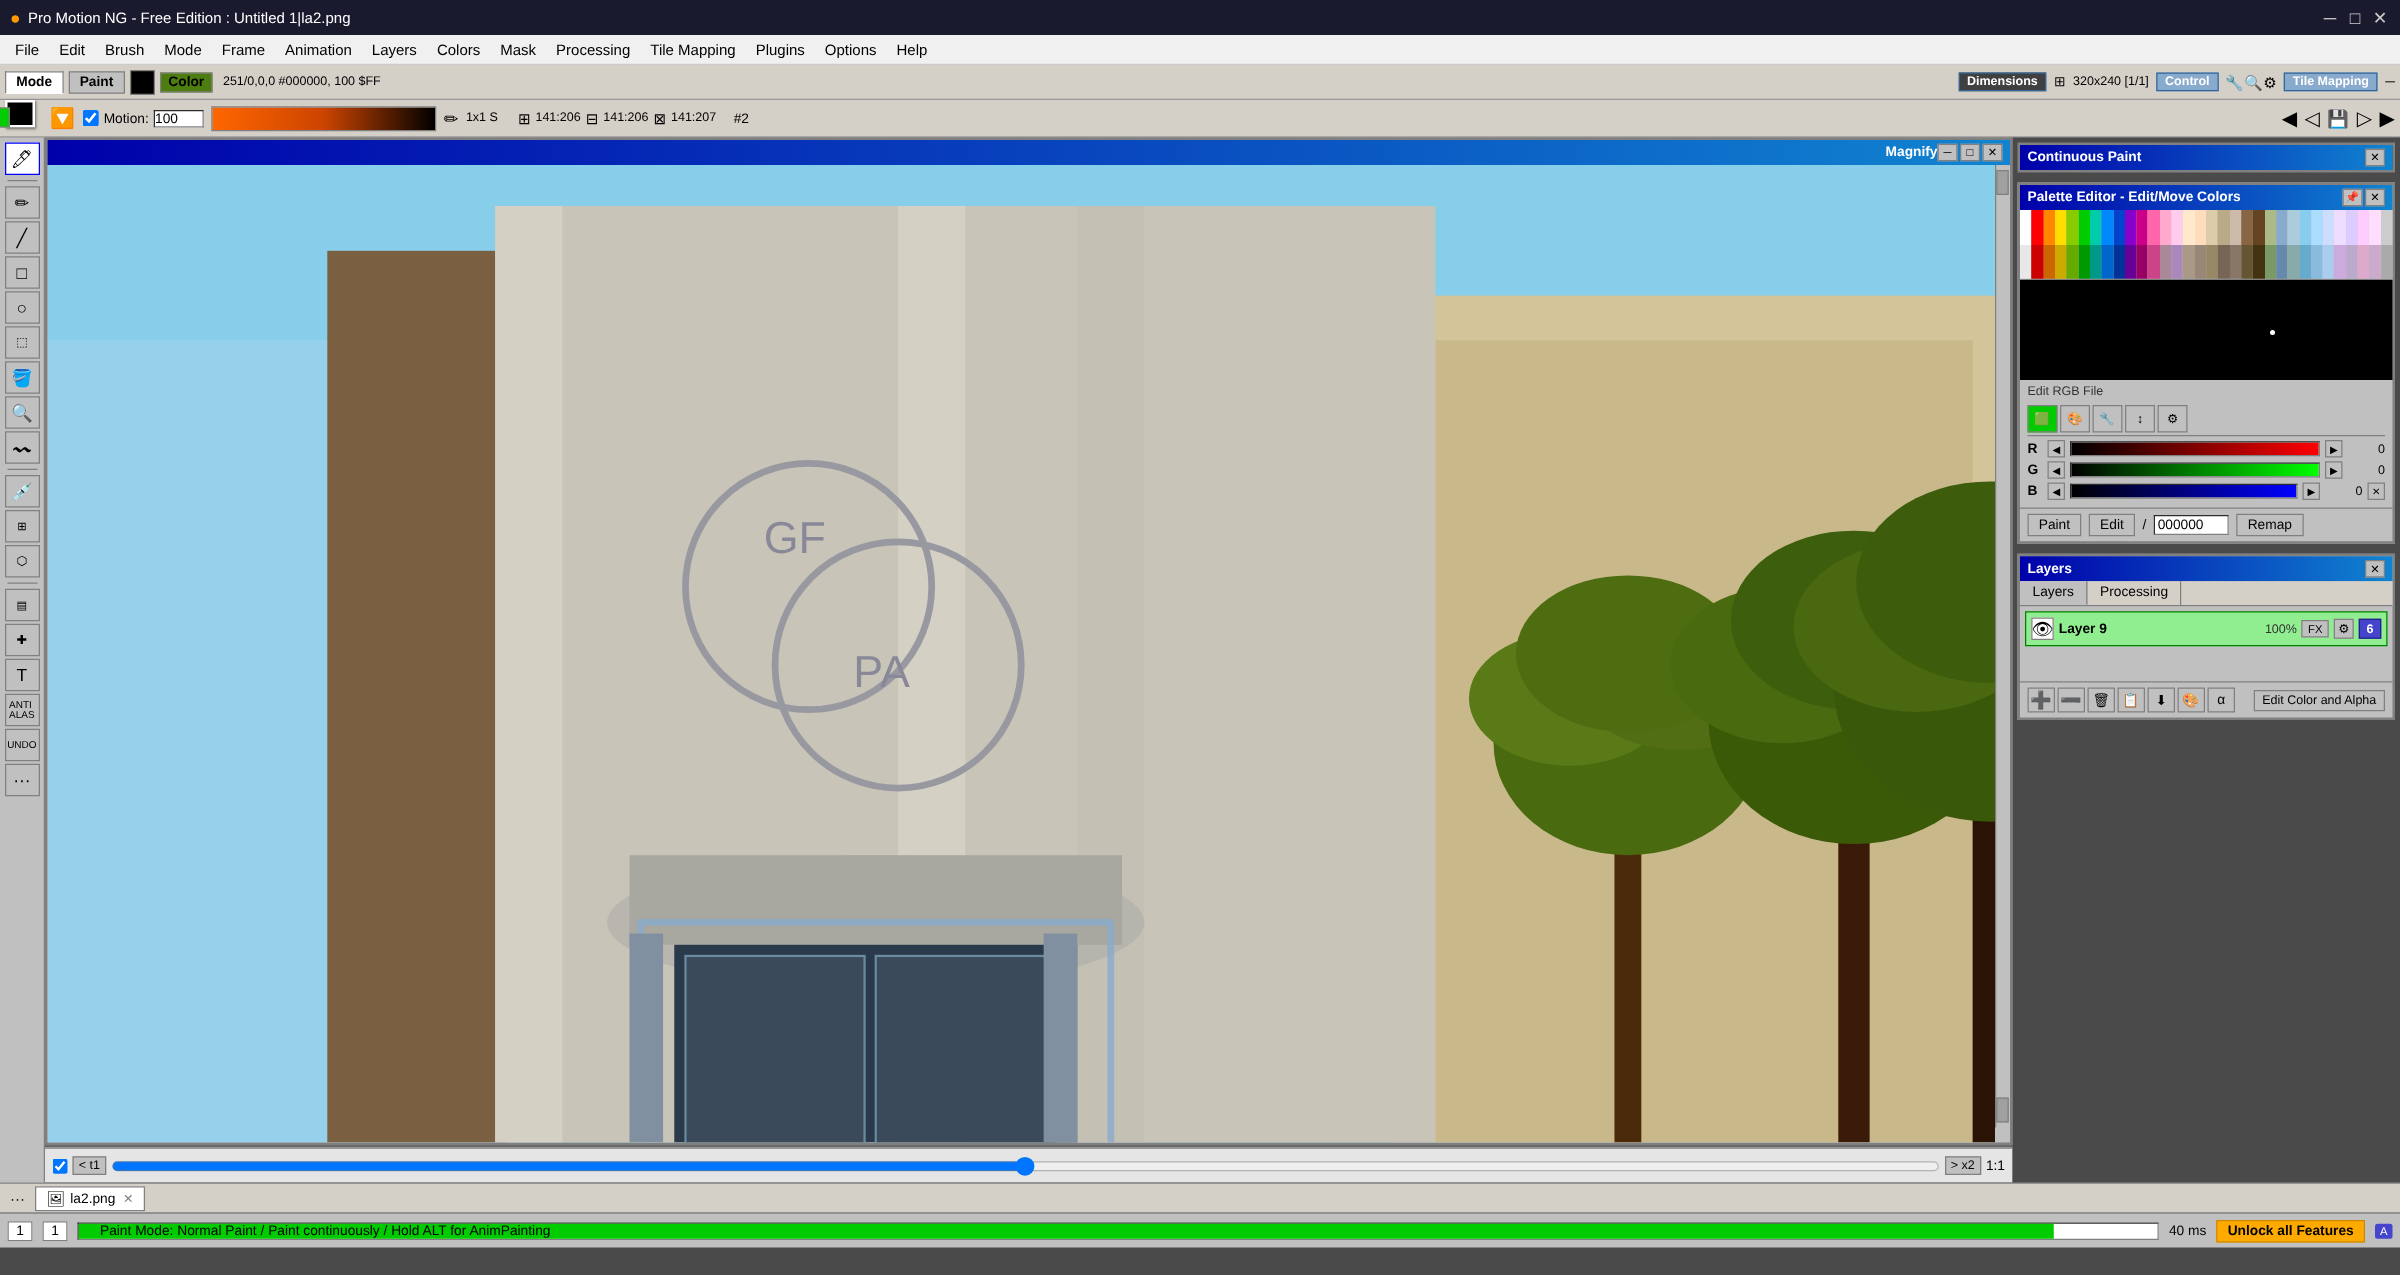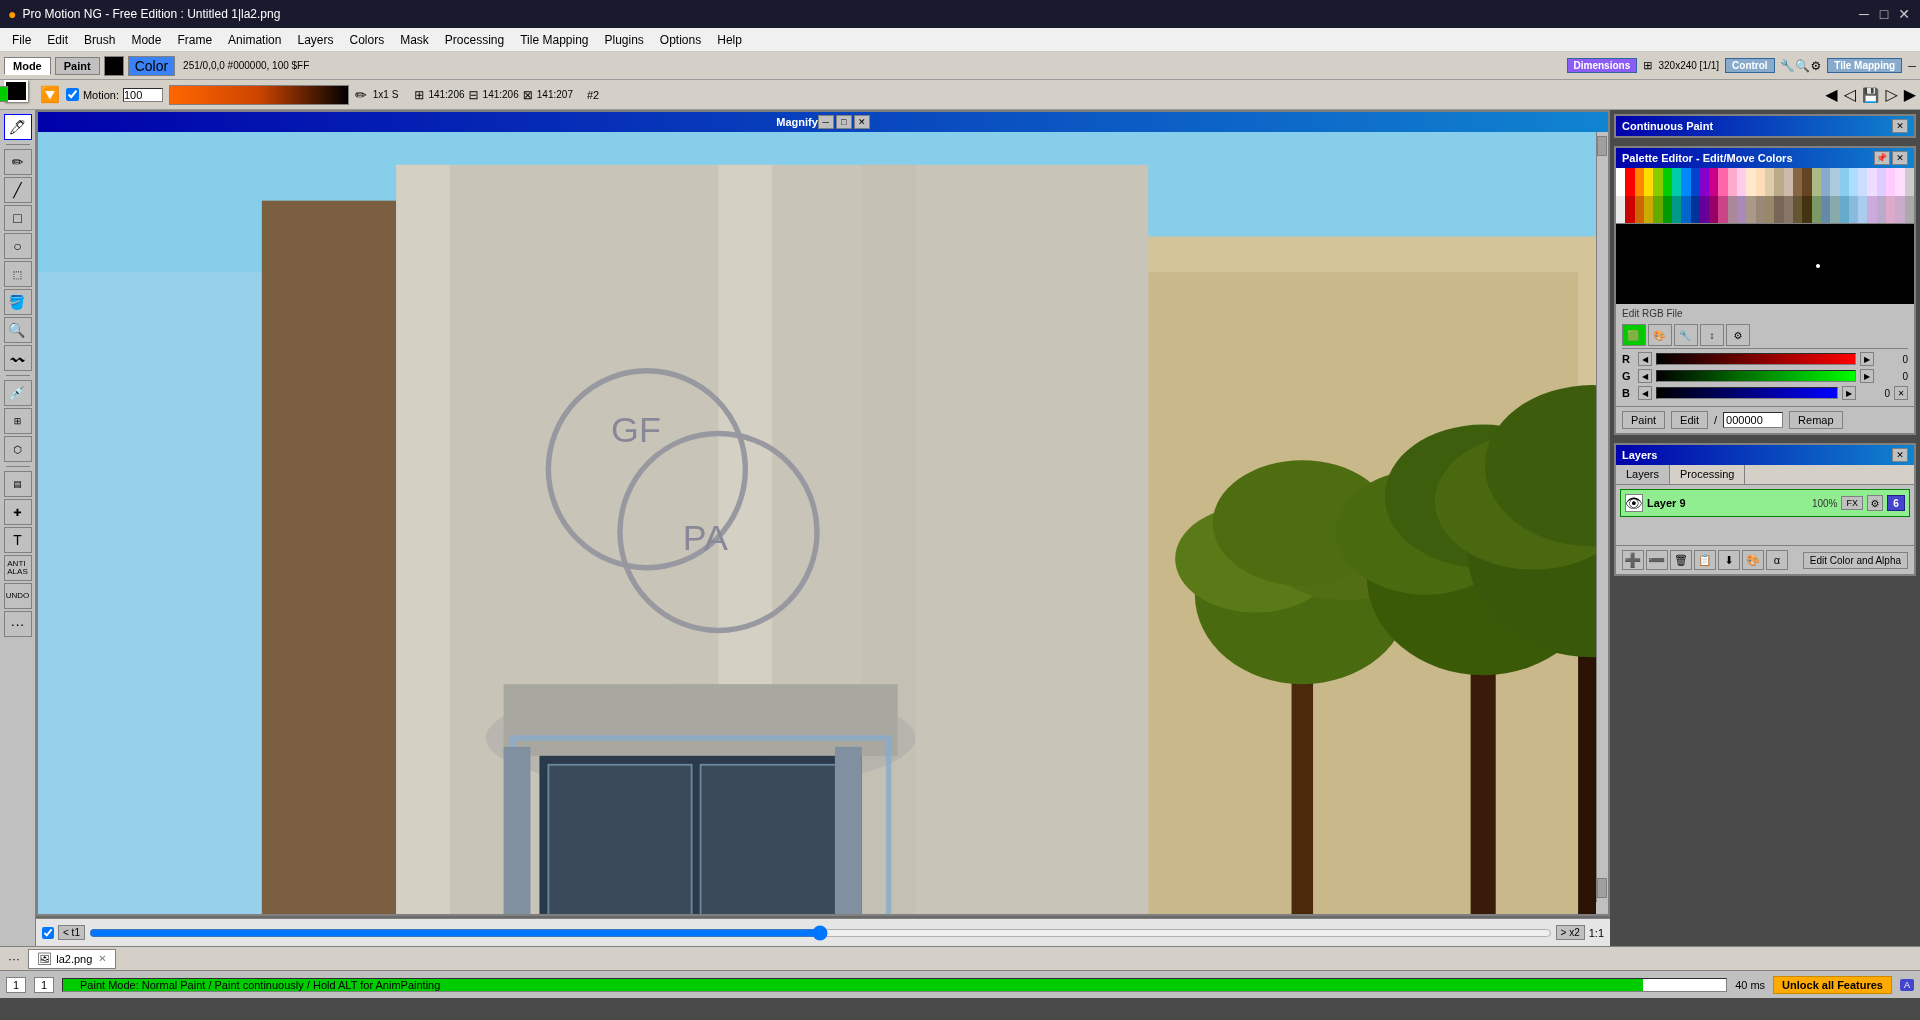--- a/index.html
+++ b/index.html
@@ -116,25 +116,25 @@
   <span>Plugins</span>
   <span>Options</span>
   <span>Help</span>
 </div>
 
 <div id="mode-bar">
   <button class="mode-btn active">Mode</button>
   <button class="mode-btn">Paint</button>
   <div class="color-display">
     <div class="color-swatch-black"></div>
-    <span style="font-size:14px; font-weight:normal; padding: 1px 6px; background:#3b82f6; border:1px solid #808080;">Color</span>
+    <span style="font-size:11px; font-weight:bold; padding: 1px 6px; background:#4d7c0f; border:1px solid #808080;">Color</span>
     <span style="font-size:10px; margin-left:4px;">251/0,0,0 #000000, 100 $FF</span>
   </div>
   <div style="margin-left:auto; display:flex; align-items:center; gap:6px;">
-    <span style="font-size:10px; font-weight:bold; padding:1px 6px; background:#8b5cf6; color:#fff; border:1px solid #336699;">Dimensions</span>
+    <span style="font-size:10px; font-weight:bold; padding:1px 6px; background:#404040; color:#fff; border:1px solid #336699;">Dimensions</span>
     <span style="font-size:11px;">⊞</span>
     <span style="font-size:10px;">320x240 [1/1]</span>
     <span style="font-size:10px; font-weight:bold; padding:1px 6px; background:#88aacc; color:#fff; border:1px solid #336699;">Control</span>
     <span style="font-size:12px;">🔧🔍⚙</span>
     <span style="font-size:10px; font-weight:bold; padding:1px 6px; background:#88aacc; border:1px solid #336699; color:#fff;">Tile Mapping</span>
     <span style="font-size:11px;">─</span>
   </div>
 </div>
 
 <div id="toolbar2">
@@ -193,21 +193,21 @@
     <div class="tool-btn" style="font-size:10px;">✚</div>
     <div class="tool-btn">T</div>
     <div class="tool-btn" style="font-size:8px; line-height:1;">ANTI<br>ALAS</div>
     <div class="tool-btn" style="font-size:8px; line-height:1;">UNDO</div>
     <div class="tool-btn">···</div>
   </div>
 
   <div id="canvas-area" style="flex:1; background:#6a6a6a; position:relative;">
 
     <div id="magnify-window" style="position:absolute; top:0; left:0; right:0; bottom:30px; background:#c0c0c0; border:2px solid #808080;">
-      <div id="magnify-titlebar" style="background:linear-gradient(to right, #0000aa, #1084d0); color:#fff; height:20px; display:flex; align-items:center; justify-content:center; padding:4px 6px; font-size:11px; font-weight:bold; cursor:move;">
+      <div id="magnify-titlebar" style="background:linear-gradient(to right, #0000aa, #1084d0); color:#fff; height:20px; display:flex; align-items:center; justify-content:flex-end; padding:4px 6px; font-size:11px; font-weight:bold; cursor:move;">
         <span>Magnify</span>
         <div style="display:flex; gap:2px;">
           <button style="width:16px; height:14px; background:#c0c0c0; border:1px solid #808080; font-size:9px; cursor:pointer; color:#000;">─</button>
           <button style="width:16px; height:14px; background:#c0c0c0; border:1px solid #808080; font-size:9px; cursor:pointer; color:#000;">□</button>
           <button style="width:16px; height:14px; background:#c0c0c0; border:1px solid #808080; font-size:9px; cursor:pointer; color:#000;">✕</button>
         </div>
       </div>
 
       <div style="position:absolute; top:20px; left:0; right:12px; bottom:0; overflow:hidden;">
         <svg width="100%" height="100%" viewBox="0 0 870 680" preserveAspectRatio="xMidYMid slice">

